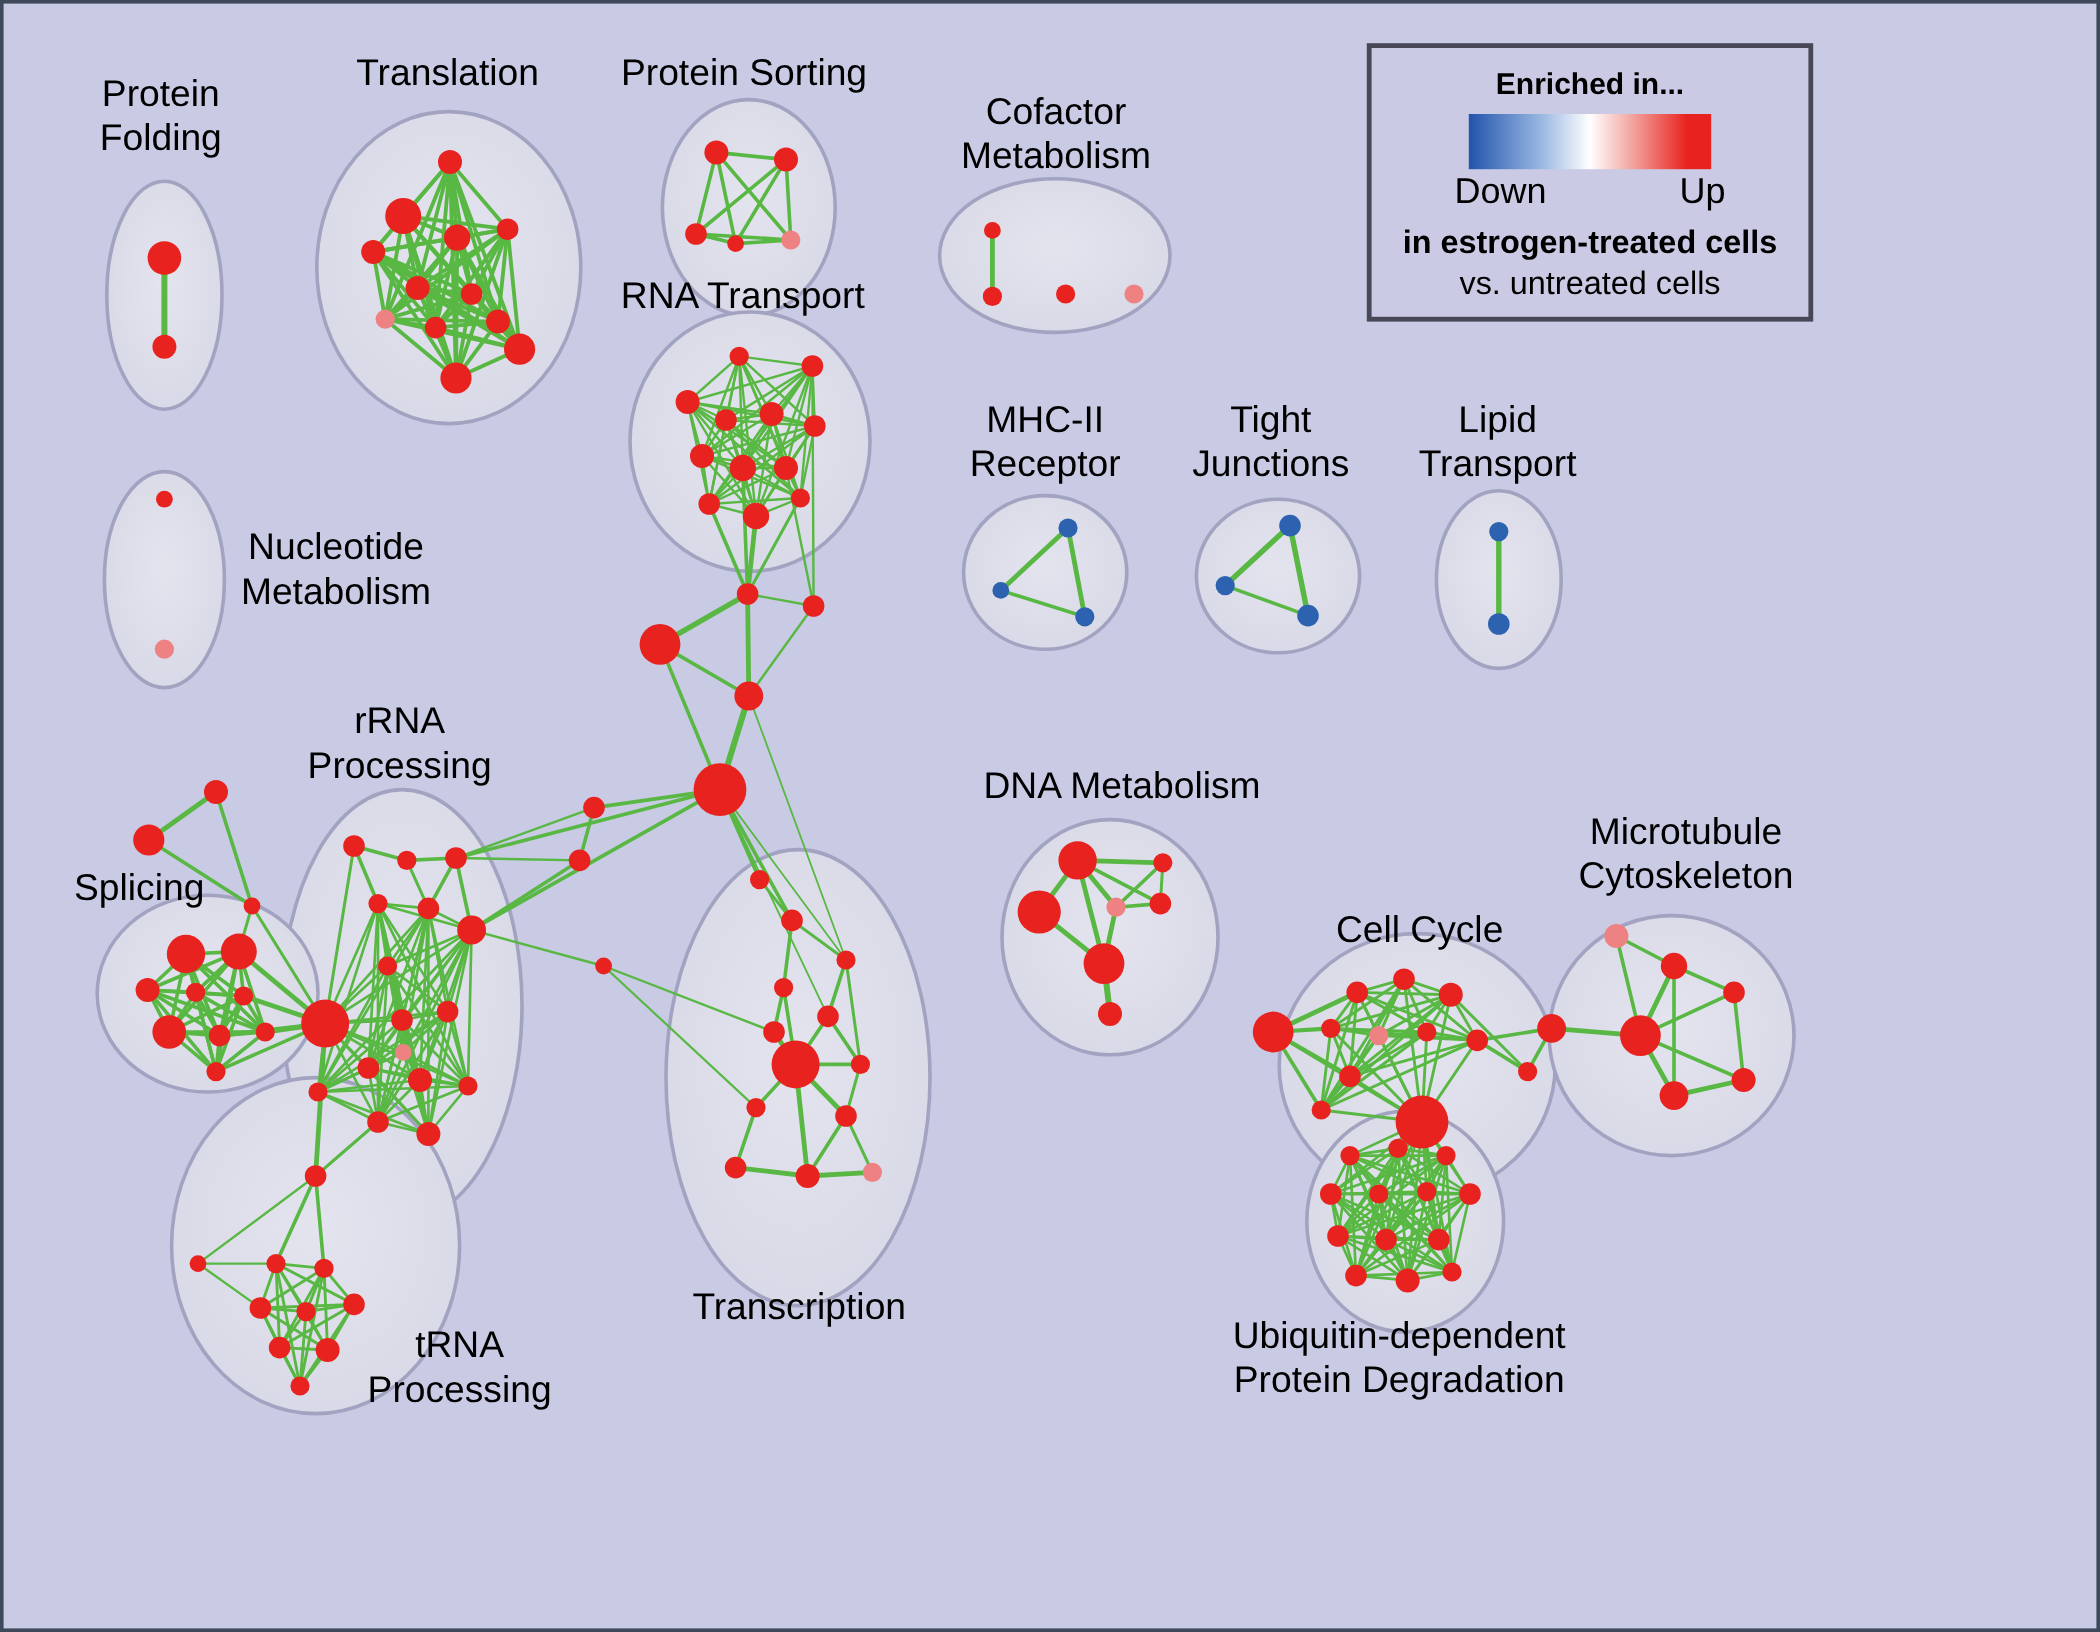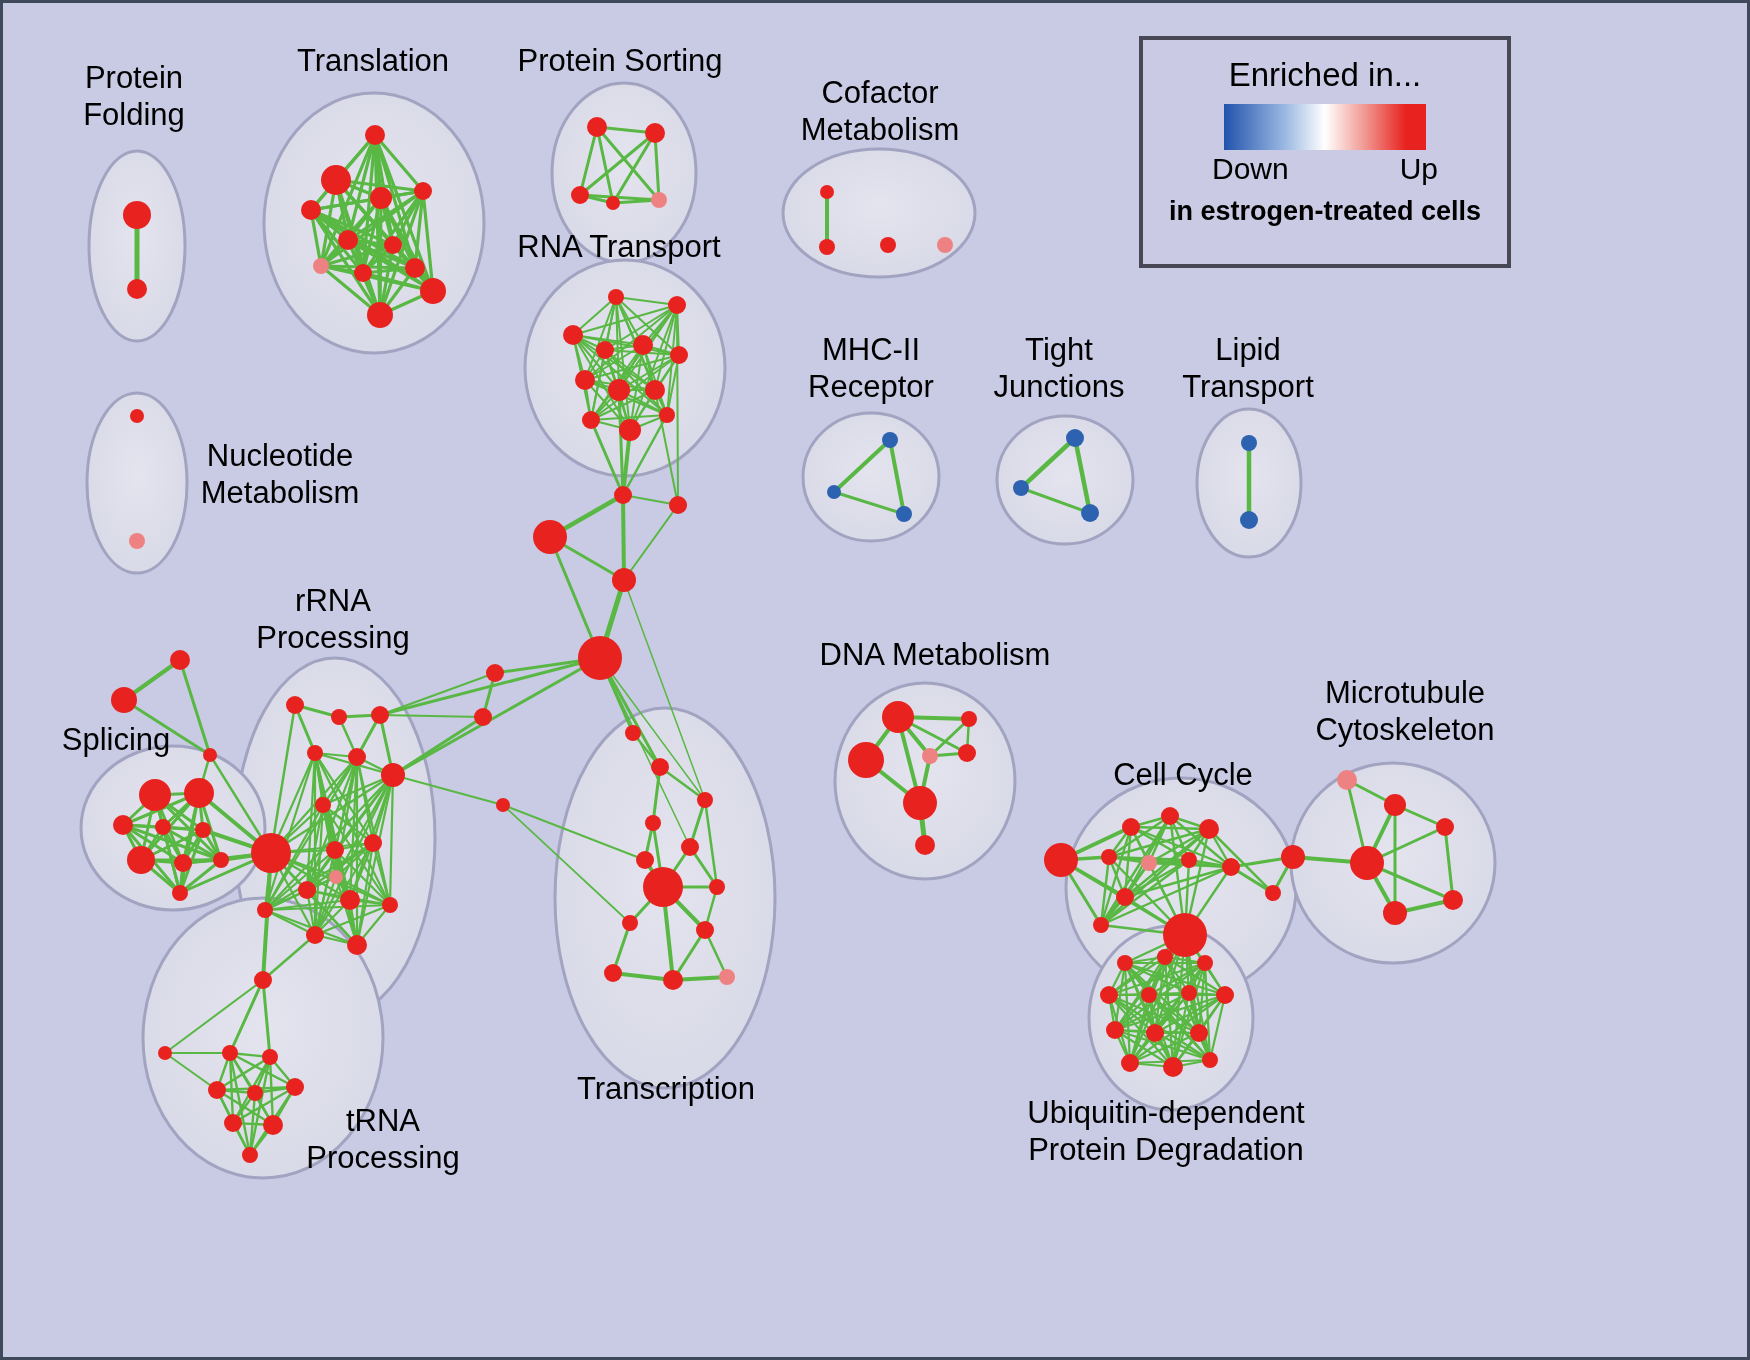--- a/index.html
+++ b/index.html
@@ -8,21 +8,21 @@
     background:#c9cae4;border:3px solid #3e4a5c;overflow:hidden;
     font-family:"Liberation Sans",sans-serif;
   }
   svg{position:absolute;left:0;top:0;}
   svg text{font-family:"Liberation Sans",sans-serif;}
   .legend{
     position:absolute;left:1136px;top:33px;width:372px;height:232px;
     border:4px solid #474756;box-sizing:border-box;text-align:center;color:#000;
     background:rgba(203,204,229,0.35);
   }
-  .legend-title{font-size:33px;margin-top:16px;}
+  .legend-title{font-size:25px;margin-top:16px;font-weight:bold;}
   .legend-bar{width:202px;height:46px;margin:10px auto 2px;}
   .legend-ends{width:226px;margin:0 auto;display:flex;justify-content:space-between;font-size:30px;}
   .legend-sub{font-size:27px;line-height:34px;}
   .legend-sub.first{margin-top:8px;font-weight:bold;}
 </style>
 </head>
 <body>
 
 <div class="canvas">
   <svg width="1750" height="1360" viewBox="0 0 1750 1360">
@@ -766,14 +766,15 @@
   </svg>
 
   <div class="legend">
     <div class="legend-title">Enriched in...</div>
     <div class="legend-bar" id="legend-bar" style="background: linear-gradient(to right, rgb(34, 83, 172) 0%, rgb(154, 184, 226) 30%, rgb(255, 255, 255) 50%, rgb(242, 161, 156) 68%, rgb(232, 35, 31) 90%, rgb(232, 35, 31) 100%);"></div>
     <div class="legend-ends">
       <span>Down</span>
       <span>Up</span>
     </div>
     <div class="legend-sub first">in estrogen-treated cells</div>
+    <div class="legend-sub">vs. untreated cells</div>
   </div>
 </div>
 
 </body></html>

